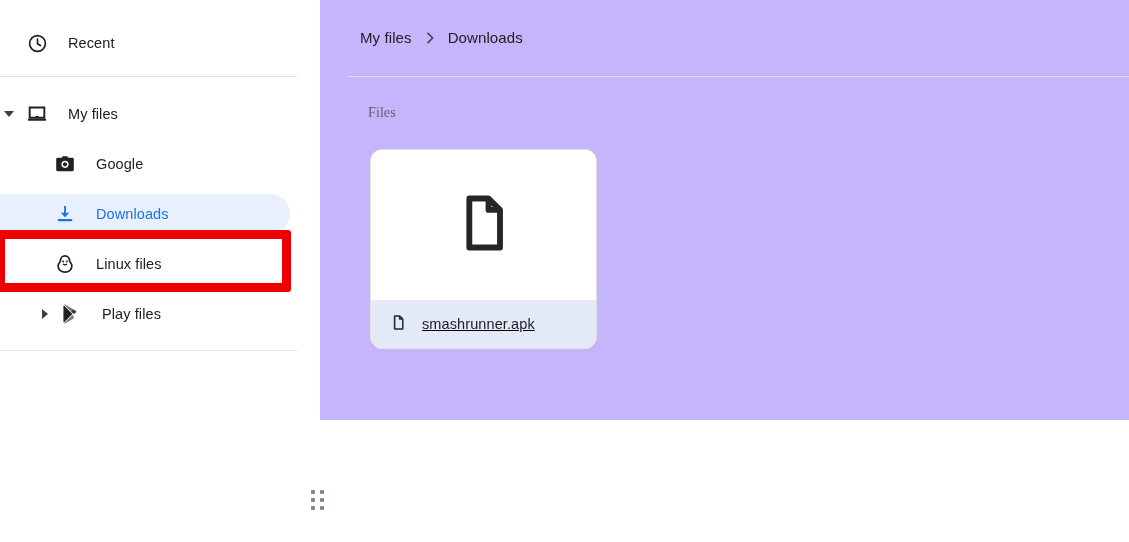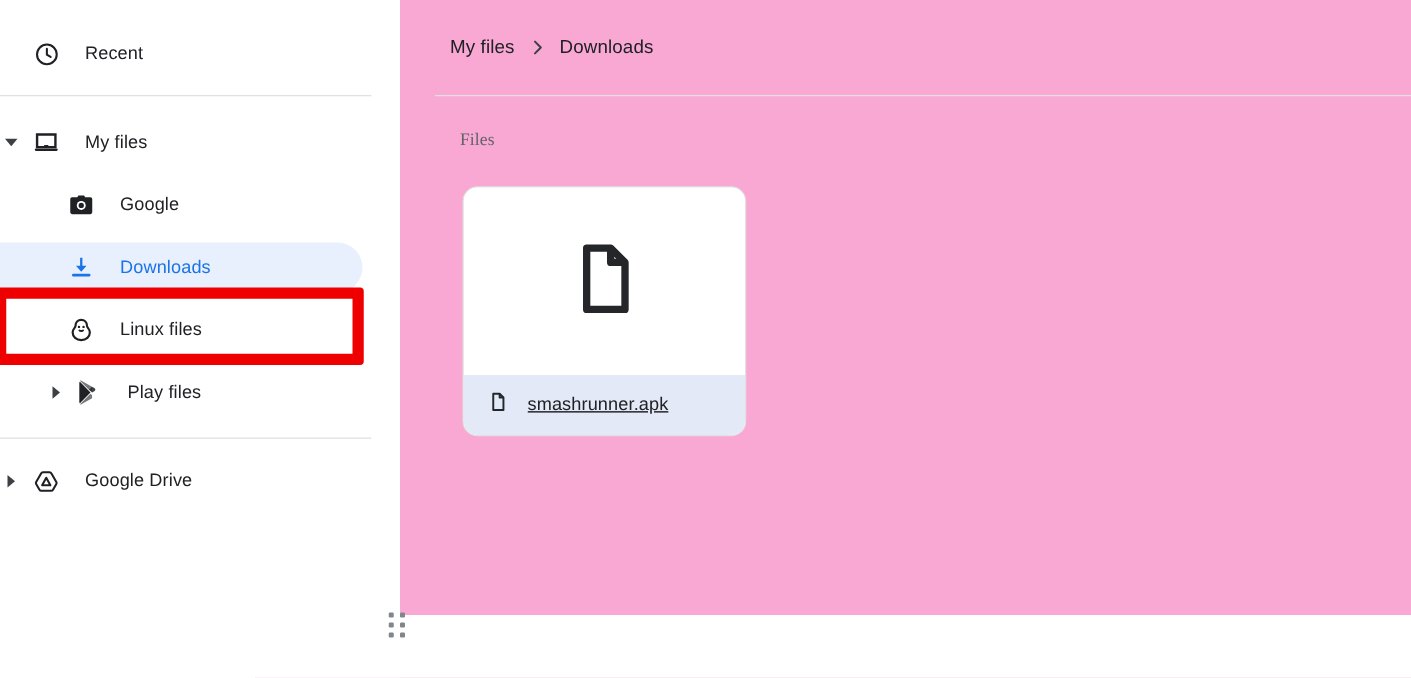--- a/index.html
+++ b/index.html
@@ -6,22 +6,22 @@
   html, body {
     width: 1129px;
     height: 542px;
     background: #ffffff;
     font-family: "Liberation Sans", sans-serif;
     overflow: hidden;
   }
   #app {
     position: relative;
     width: 1129px;
-    height: 492px;
-    background: #f9a8d4;
+    height: 420px;
+    background: #c4b5fd;
   }
 
   
   #sidebar {
     position: absolute;
     left: 0; top: 0;
     width: 320px;
     height: 542px;
     background: #ffffff;
   }
@@ -299,36 +299,20 @@
             <path d="m14.9 16.98-9.3 5.3c-.45.26-.9.26-1.3.02L13.5 13l1.4 1.45z" opacity=".6"></path>
           </svg>
         </span>
         <span style="width:20px;flex:0 0 20px;"></span>
         <span class="nav-label">Play files</span>
       </div>
     </div>
 
     <div class="divider" style="top:350px;"></div>
 
-    <div class="nav-row" style="top:365px;">
-      <div class="nav-pill">
-        <span class="twisty">
-            <span class="tri-right"></span>
-          </span>
-        <span style="width:8px;flex:0 0 8px;"></span>
-        <span class="nav-icon">
-          <svg width="23" height="23" viewBox="0 0 24 24" fill="none" stroke="#202124" stroke-width="1.8">
-            <path d="M9.1 3.6h5.8c.6 0 1.2.3 1.5.9l4.4 7.6c.3.5.3 1.2 0 1.7l-2.9 5c-.3.5-.9.9-1.5.9H7.6c-.6 0-1.2-.4-1.5-.9l-2.9-5c-.3-.5-.3-1.2 0-1.7l4.4-7.6c.3-.6.9-.9 1.5-.9z" stroke-linejoin="round"></path>
-            <path d="M12 8.4 15.6 15H8.4L12 8.4z" stroke-linejoin="round"></path>
-          </svg>
-        </span>
-        <span style="width:20px;flex:0 0 20px;"></span>
-        <span class="nav-label">Google Drive</span>
-      </div>
-    </div>
 
     <div id="red-box"></div>
 
   </div>
 
   <div id="main">
 
     <div id="breadcrumb">
       <span class="crumb">My files</span>
       <span class="crumb-sep">

